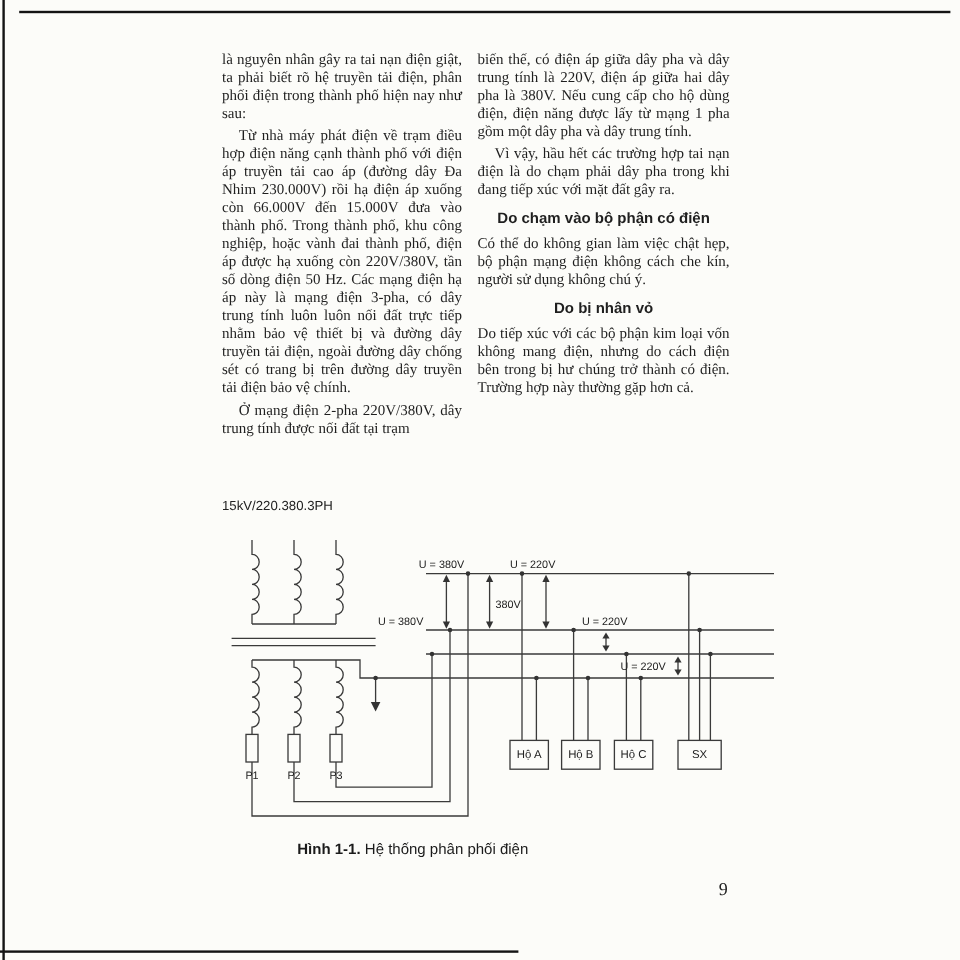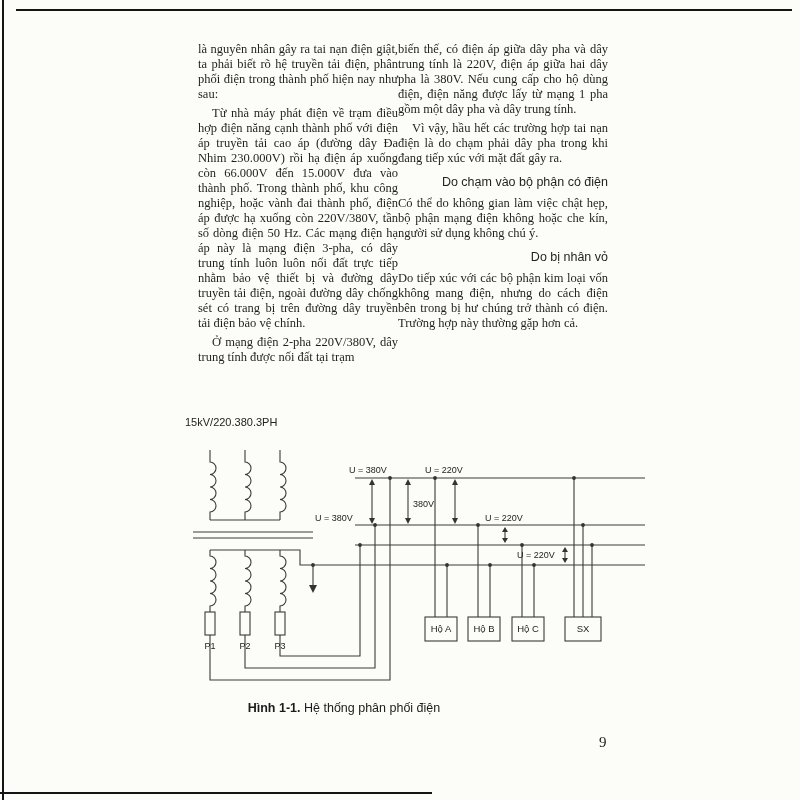--- a/index.html
+++ b/index.html
@@ -10,29 +10,29 @@
     font-family:"Liberation Serif", serif;
     color:#1f1f1f;
     overflow:hidden;
   }
   .artifact { position:absolute; background:#141414; }
   .artifact.top-line { top:9px; left:16px; width:776px; height:2px; }
   .artifact.left-line { top:0; left:2px; width:2px; height:800px; }
   .artifact.bottom-line { top:792px; left:0; width:432px; height:2px; }
 
   .col { position:absolute; text-align:justify; font-size:12.5px; line-height:15px; }
-  .col-left { left:198px; top:42px; width:200px; }
+  .col-left { left:185px; top:42px; width:200px; }
   .col-right { left:398px; top:42px; width:210px; }
   .col p { margin-bottom:4px; }
   p.ind { text-indent:14px; }
   .italic { }
   .subhead {
     font-family:"Liberation Sans", sans-serif;
-    font-size:12.5px; font-weight:normal;
-    margin:9px 0 6px; text-align:right;
+    font-size:12.5px; font-weight:bold;
+    margin:9px 0 6px; text-align:center;
   }
 
   .station-label {
     position:absolute; left:185px; top:416px;
     font-family:"Liberation Sans", sans-serif; font-size:11px; color:#222;
   }
   .diagram-wrap { position:absolute; left:165px; top:435px; width:530px; height:292px; }
   svg { display:block; }
   svg text { font-family:"Liberation Sans", sans-serif; font-size:9px; fill:#222; }
   svg text.boxlabel { font-size:9.5px; }
@@ -56,21 +56,21 @@
   <div class="col col-left">
     <p>là nguyên nhân gây ra tai nạn điện giật, ta phải biết rõ hệ truyền tải điện, phân phối điện trong thành phố hiện nay như sau:</p>
     <p class="ind">Từ nhà máy phát điện về trạm điều hợp điện năng cạnh thành phố với điện áp truyền tải cao áp (đường dây Đa Nhim 230.000V) rồi hạ điện áp xuống còn 66.000V đến 15.000V đưa vào thành phố. Trong thành phố, khu công nghiệp, hoặc vành đai thành phố, điện áp được hạ xuống còn 220V/380V, tần số dòng điện 50 Hz. Các mạng điện hạ áp này là mạng điện 3-pha, có dây trung tính luôn luôn nối đất trực tiếp nhằm bảo vệ thiết bị và đường dây truyền tải điện, ngoài đường dây chống sét có trang bị trên đường dây truyền tải điện bảo vệ chính.</p>
     <p class="ind italic">Ở mạng điện 2-pha 220V/380V, dây trung tính được nối đất tại trạm</p>
   </div>
 
   <div class="col col-right">
     <p class="italic">biến thế, có điện áp giữa dây pha và dây trung tính là 220V, điện áp giữa hai dây pha là 380V. Nếu cung cấp cho hộ dùng điện, điện năng được lấy từ mạng 1 pha gồm một dây pha và dây trung tính.</p>
     <p class="ind">Vì vậy, hầu hết các trường hợp tai nạn điện là do chạm phải dây pha trong khi đang tiếp xúc với mặt đất gây ra.</p>
     <h3 class="subhead">Do chạm vào bộ phận có điện</h3>
-    <p>Có thể do không gian làm việc chật hẹp, bộ phận mạng điện không hoặc che kín, người sử dụng không chú ý.</p>
+    <p>Có thể do không gian làm việc chật hẹp, bộ phận mạng điện không cách che kín, người sử dụng không chú ý.</p>
     <h3 class="subhead">Do bị nhân vỏ</h3>
     <p>Do tiếp xúc với các bộ phận kim loại vốn không mang điện, nhưng do cách điện bên trong bị hư chúng trở thành có điện. Trường hợp này thường gặp hơn cả.</p>
   </div>
 
   <div class="station-label">15kV/220.380.3PH</div>
 
   <div class="diagram-wrap">
     <svg width="530" height="292" viewBox="0 0 530 292">
       <g stroke="#3a3a3a" stroke-width="1.1" fill="none">
 

